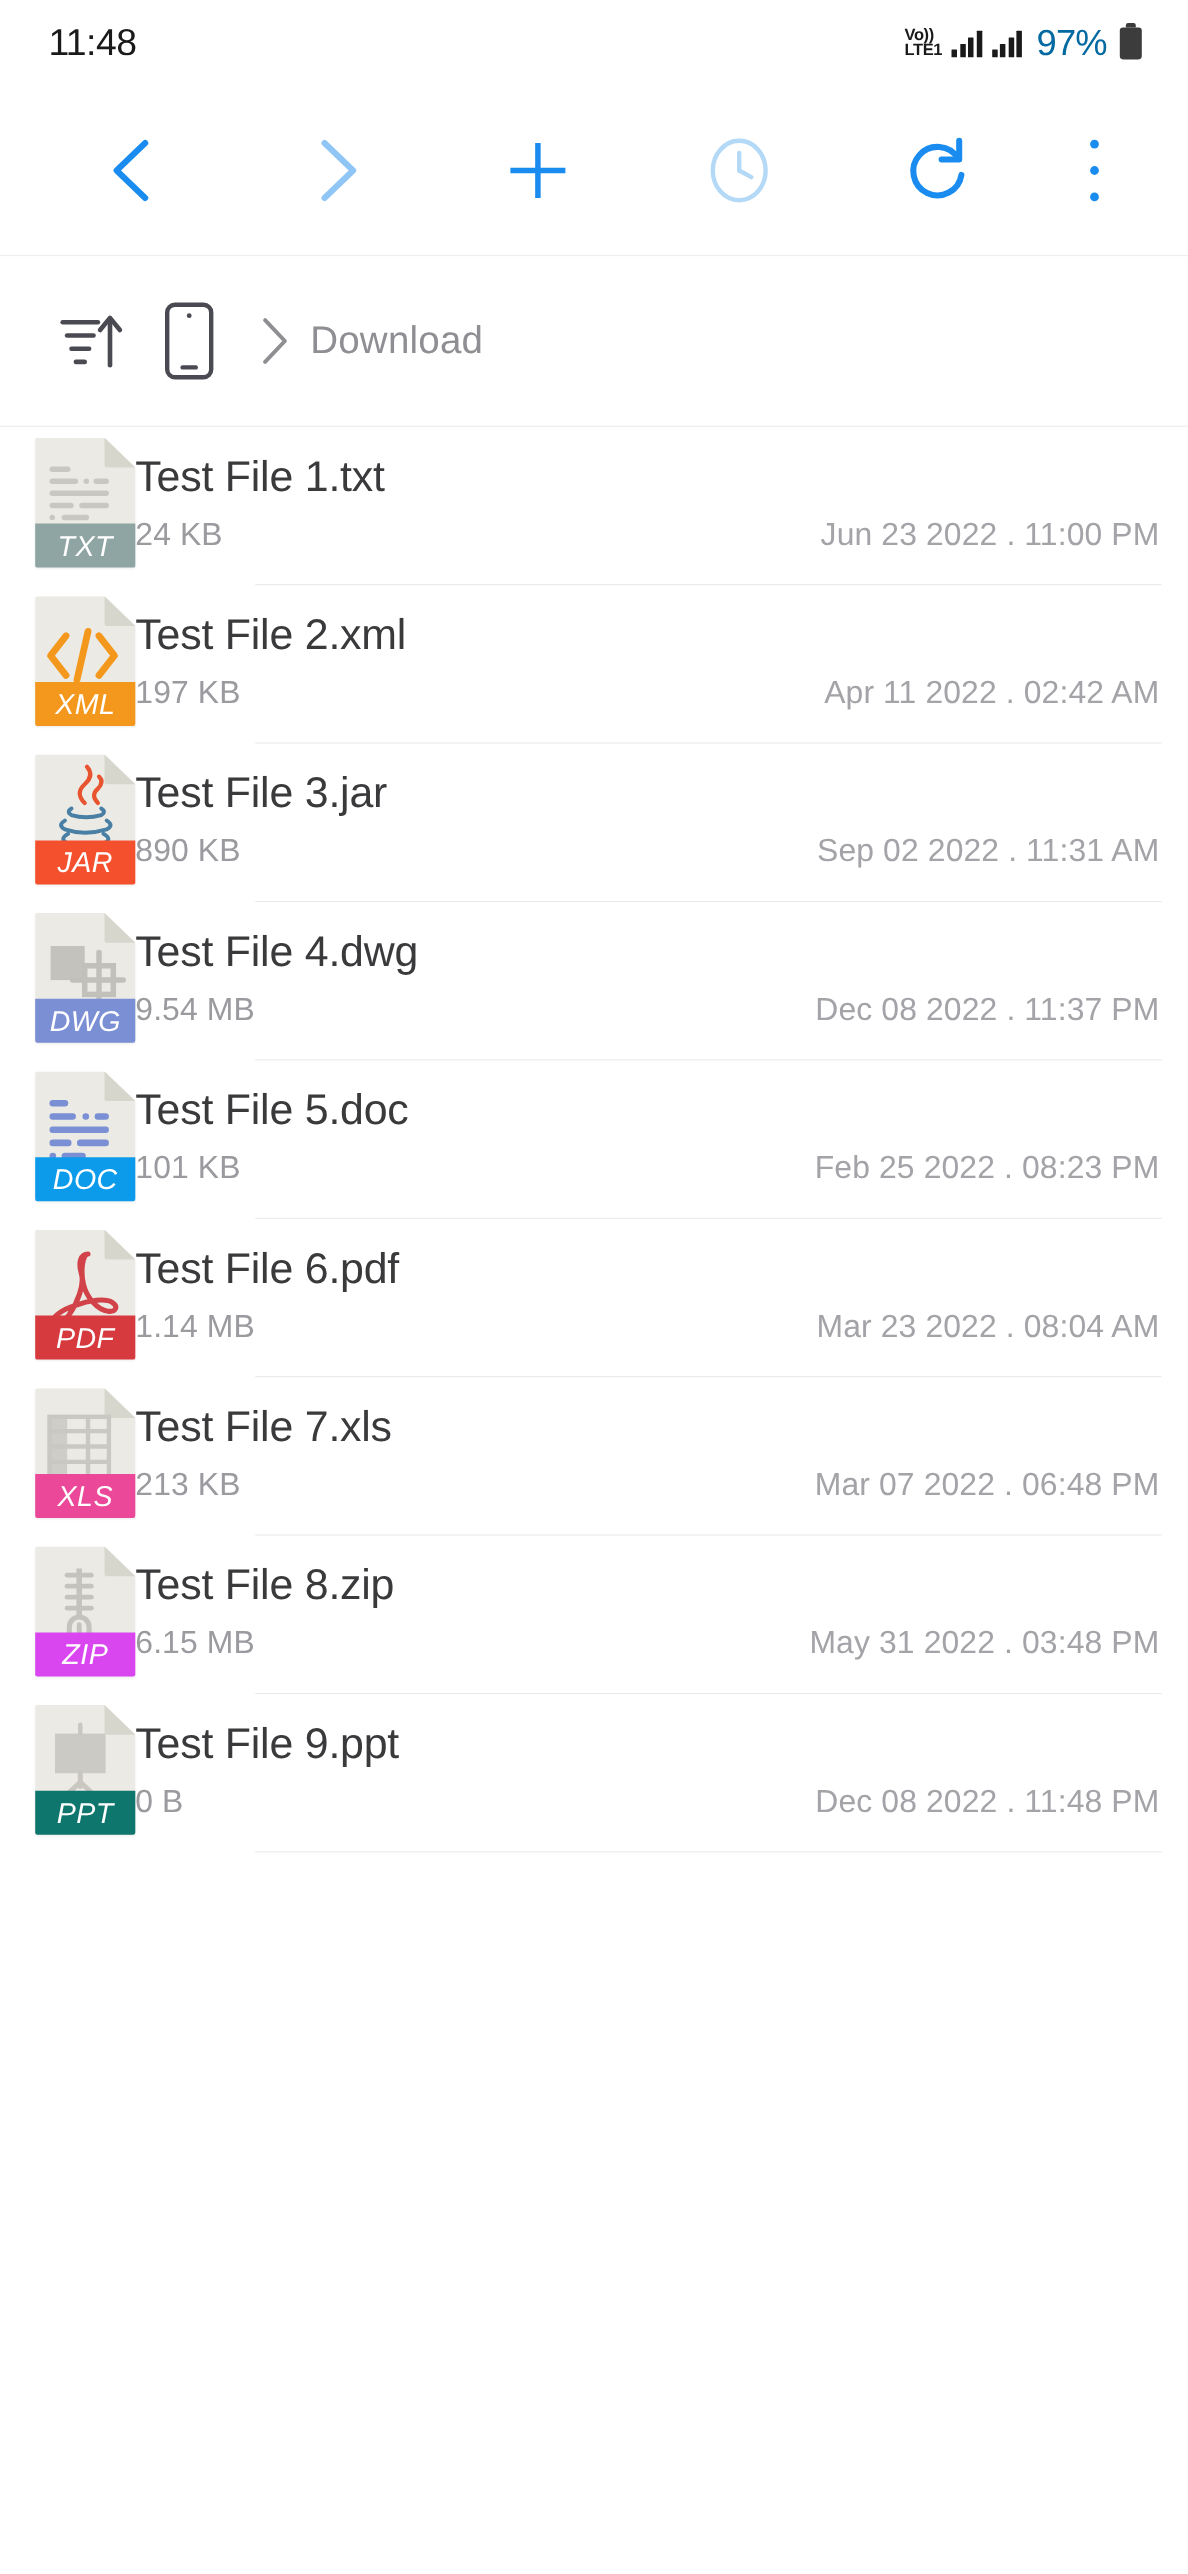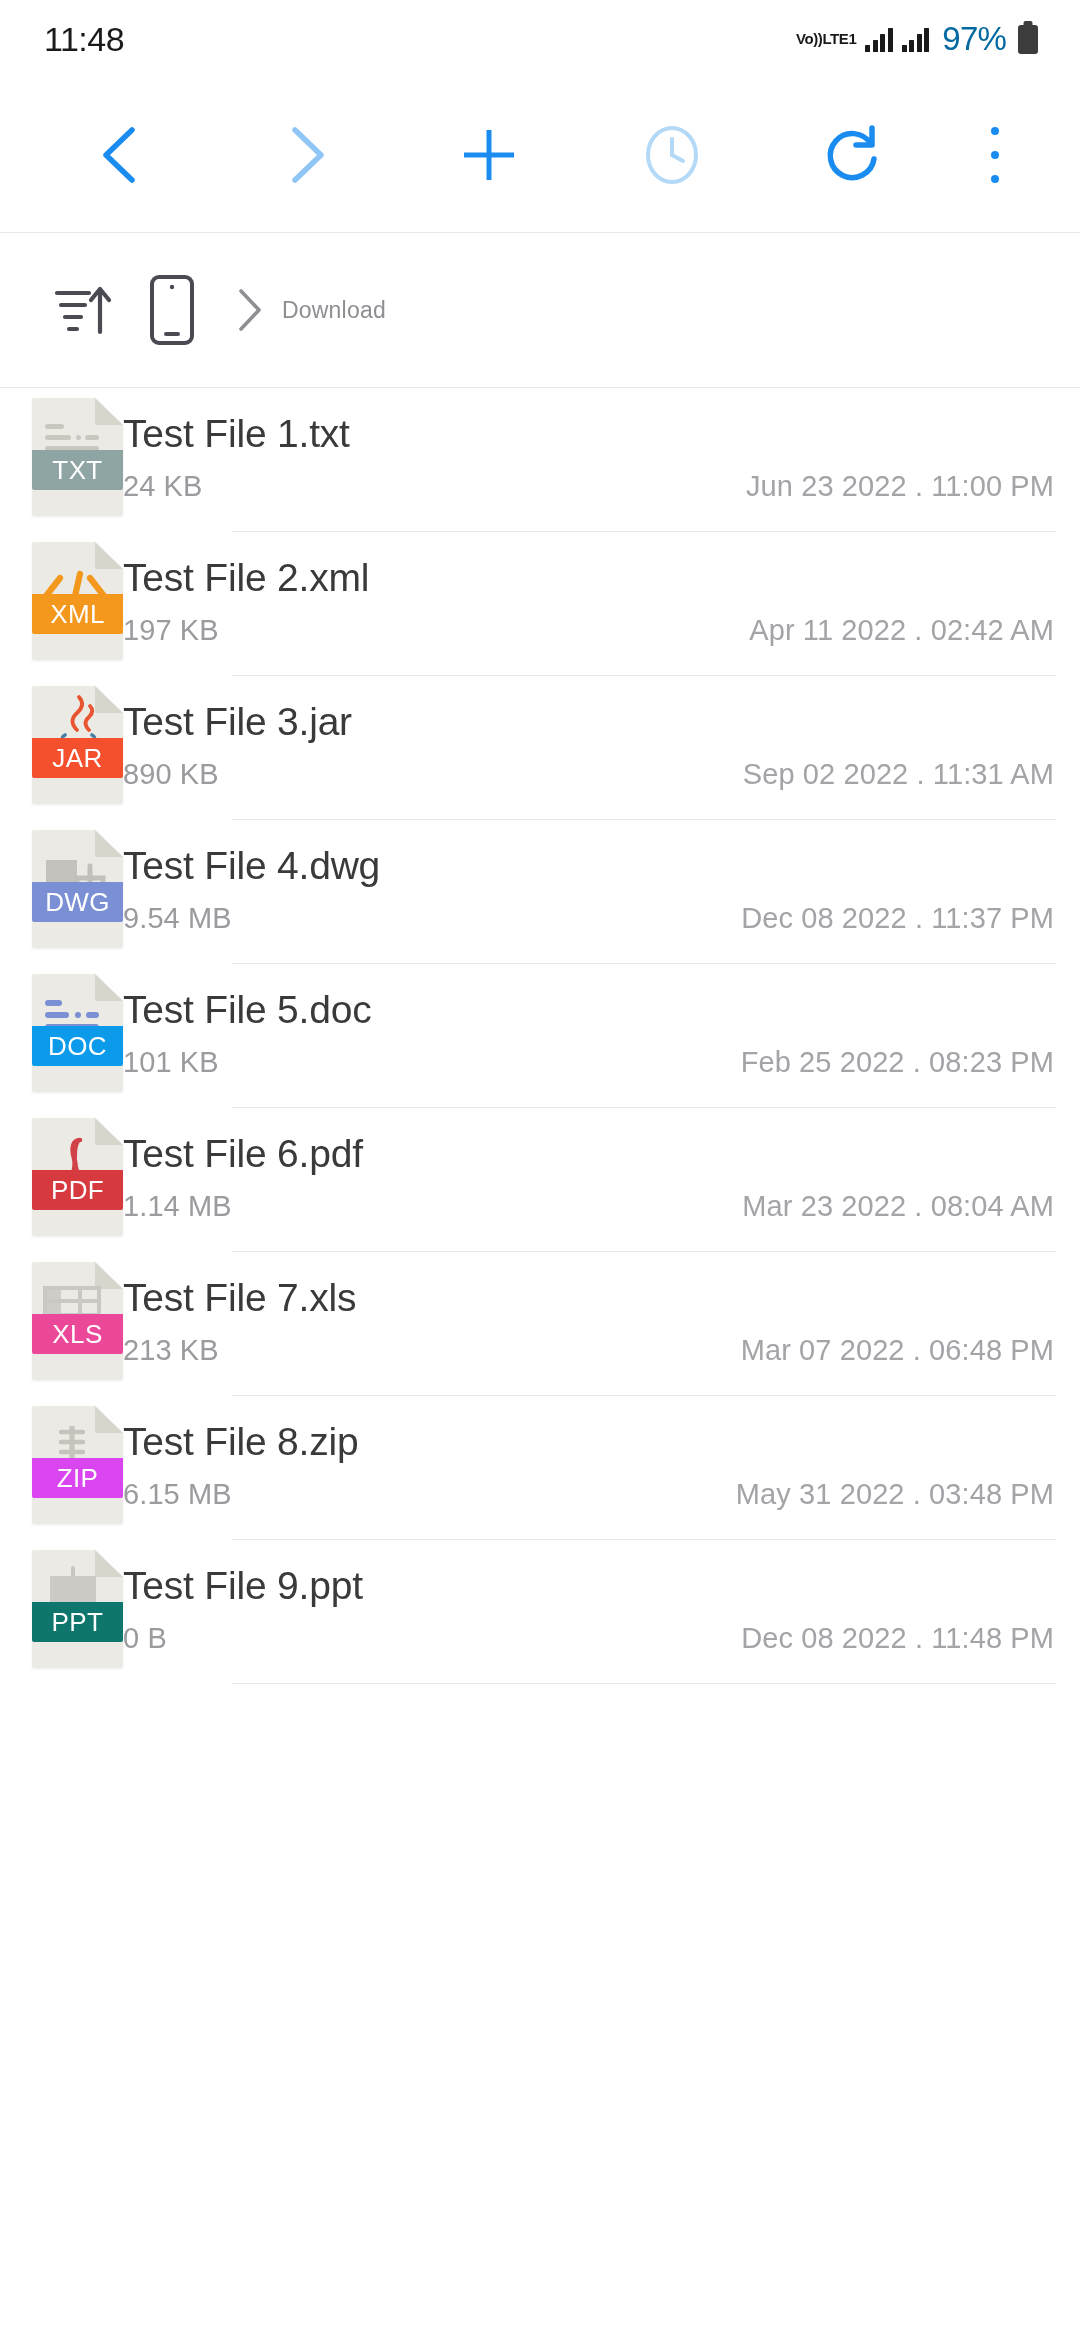--- a/index.html
+++ b/index.html
@@ -26,21 +26,21 @@
     color: #1a1a1a;
     letter-spacing: -0.5px;
   }
   .status-right {
     display: flex;
     align-items: center;
     gap: 9px;
   }
   .volte-icon {
     display: flex;
-    flex-direction: row;
+    flex-direction: column;
     align-items: flex-start;
     line-height: 0.92;
     color: #1a1a1a;
     font-size: 15px;
     font-weight: bold;
     letter-spacing: -0.4px;
   }
   .signal-icon { display: flex; align-items: flex-end; gap: 2.5px; height: 25px; }
   .signal-icon i {
     display: block;
@@ -100,21 +100,21 @@
     display: flex;
     align-items: center;
     padding-left: 40px;
     border-bottom: 1.5px solid #ebe9ed;
     background: #ffffff;
   }
   .bc-sort { width: 86px; display: flex; align-items: center; justify-content: center; cursor: pointer; }
   .bc-device { width: 92px; display: flex; align-items: center; justify-content: center; cursor: pointer; }
   .bc-chevron { width: 64px; display: flex; align-items: center; justify-content: center; }
   .bc-label {
-    font-size: 23px;
+    font-size: 35px;
     color: #8e8e93;
     letter-spacing: 0.2px;
     cursor: pointer;
   }
 
   
   .file-list { background: #ffffff; }
   .file-row {
     display: flex;
     align-items: flex-start;
@@ -126,25 +126,26 @@
   .file-row .divider {
     position: absolute;
     left: 232px; right: 24px; bottom: 0;
     height: 1.5px;
     background: #e9e9ec;
   }
 
   
   .ficon {
     width: 91px;
-    height: 92px;
+    height: 118px;
     flex: 0 0 91px;
     position: relative;
     margin-top: 10px;
     filter: drop-shadow(0 1px 1px rgba(0,0,0,0.07));
+    font-style: italic;
   }
   .ficon svg { display: block; width: 91px; height: 118px; }
   .ficon .badge {
     position: absolute;
     left: 0; bottom: 0;
     width: 91px; height: 40px;
     display: flex;
     align-items: center;
     justify-content: center;
     color: #ffffff;

